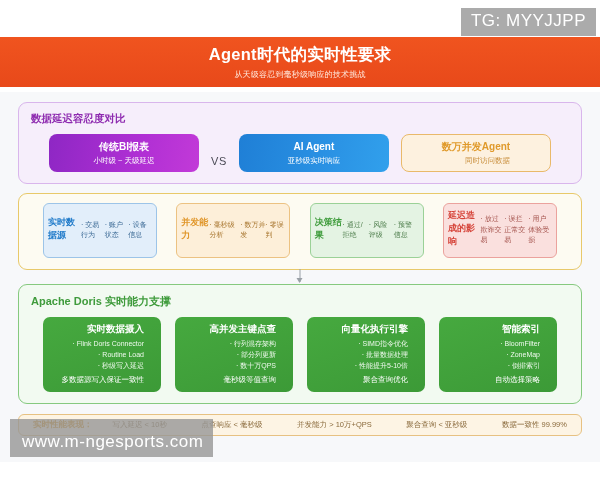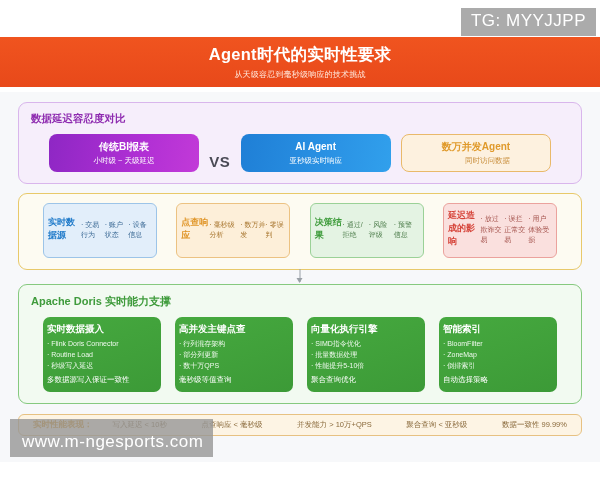--- a/index.html
+++ b/index.html
@@ -61,21 +61,21 @@
   }
   .cmp-t { font-size: 10px; font-weight: bold; line-height: 1.25; }
   .cmp-s { font-size: 7.5px; margin-top: 2px; line-height: 1.2; }
   #cmp-bi { background: linear-gradient(100deg,#8e27c4 0%, #b02fd4 60%, #c23ad8 100%); }
   #cmp-bi .cmp-t, #cmp-bi .cmp-s { color: #ffffff; }
   #cmp-agent { background: linear-gradient(100deg,#1f7fd6 0%, #2a92e4 60%, #31a0ec 100%); }
   #cmp-agent .cmp-t, #cmp-agent .cmp-s { color: #ffffff; }
   #cmp-scale { background: #fdf1df; border: 1px solid #e9b96a; }
   #cmp-scale .cmp-t { color: #e09a2b; }
   #cmp-scale .cmp-s { color: #c98f3d; padding-left: 23px; }
-  #vs-label { font-size: 15px; font-weight: bold; color: #4a4a55; letter-spacing: .5px; margin-top: 16px; }
+  #vs-label { font-size: 11px; font-weight: normal; color: #4a4a55; letter-spacing: .5px; margin-top: 16px; }
 
   
   #panel-risk {
     background: #fdfbf2;
     border-color: #e8c96a;
     margin-top: 9px;
   }
   #panel-risk .panel-title { color: #d98f13; }
   .four-row { display: flex; justify-content: space-between; padding: 0 12px; }
   .mini-card {
@@ -108,22 +108,22 @@
 
   
   #panel-doris {
     background: #f2faf1;
     border-color: #86c97f;
     margin-top: 14px;
   }
   #panel-doris .panel-title { color: #3f9b3c; font-size: 11px; }
   .green-card {
     width: 118px; background: linear-gradient(160deg,#46a93f 0%, #3c9a37 100%);
-    border-radius: 7px; padding: 6px 0 7px 4px;
-    display: flex; flex-direction: column; align-items: flex-start;
+    border-radius: 7px; padding: 6px 17px 7px 4px;
+    display: flex; flex-direction: column; align-items: flex-end;
   }
   .gc-t { font-size: 9.5px; font-weight: bold; color: #ffffff; margin-bottom: 3px; }
   .gc-li { font-size: 7px; color: #eef9ed; line-height: 1.55; }
   .gc-li::before { content: "· "; }
   .gc-foot { font-size: 7.5px; color: #ffffff; margin-top: 3px; }
 
   
   #metric-bar {
     margin-top: 10px;
     background: #fdf4e4;
@@ -174,21 +174,21 @@
       <div class="four-row">
 
         <div class="mini-card" id="mc-src">
           <div class="mini-t">实时数据源</div>
           <div class="mini-li">交易行为</div>
           <div class="mini-li">账户状态</div>
           <div class="mini-li">设备信息</div>
         </div>
 
         <div class="mini-card" id="mc-req">
-          <div class="mini-t">点查响应</div>
+          <div class="mini-t">并发能力</div>
           <div class="mini-li">毫秒级分析</div>
           <div class="mini-li">数万并发</div>
           <div class="mini-li">零误判</div>
         </div>
 
         <div class="mini-card" id="mc-res">
           <div class="mini-t">决策结果</div>
           <div class="mini-li">通过/拒绝</div>
           <div class="mini-li">风险评级</div>
           <div class="mini-li">预警信息</div>

